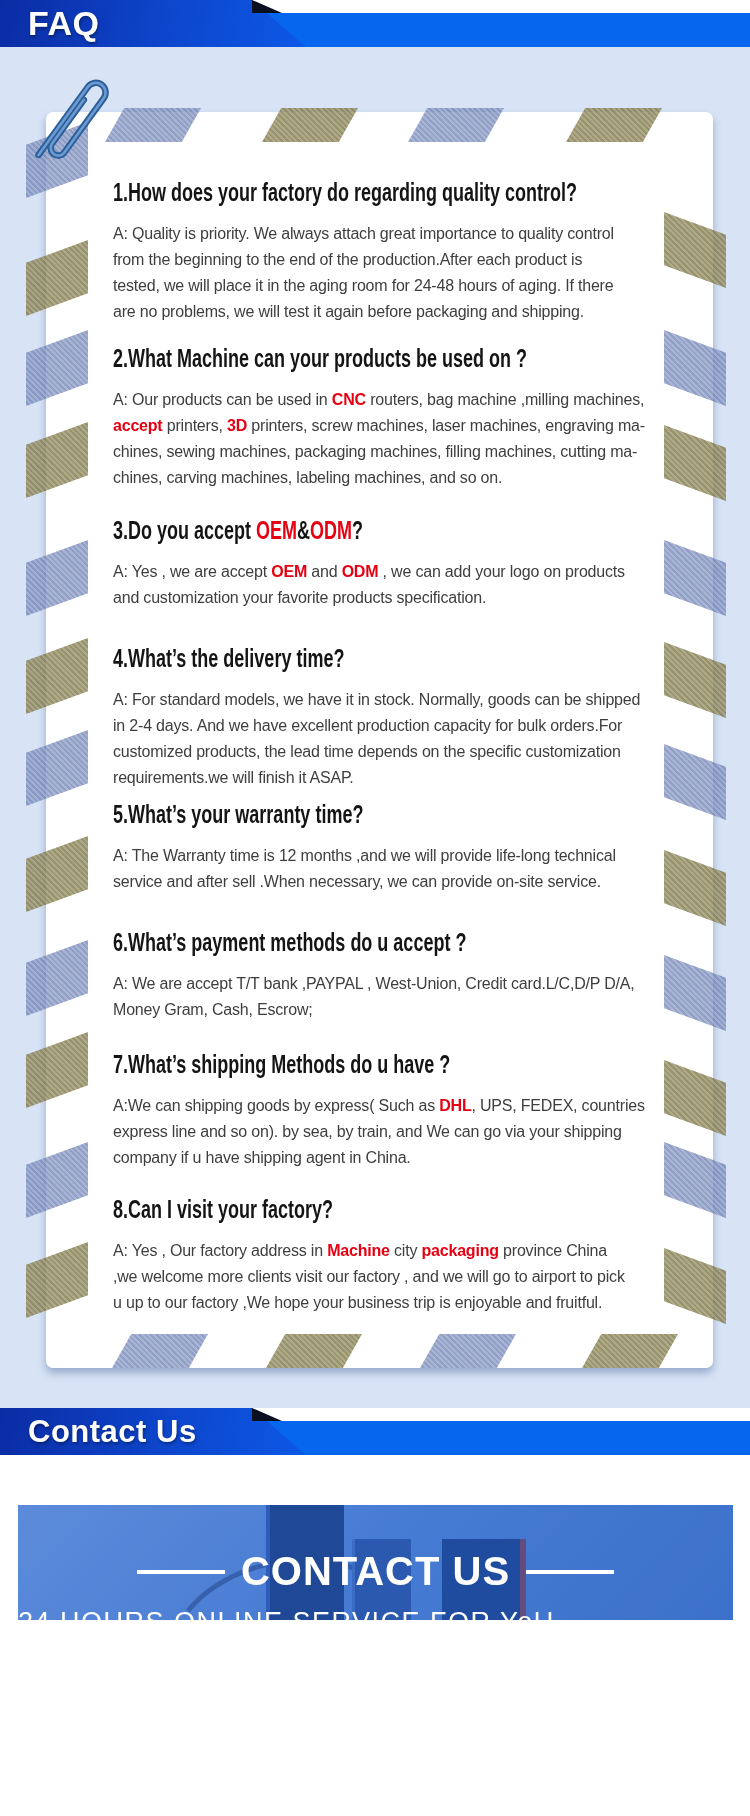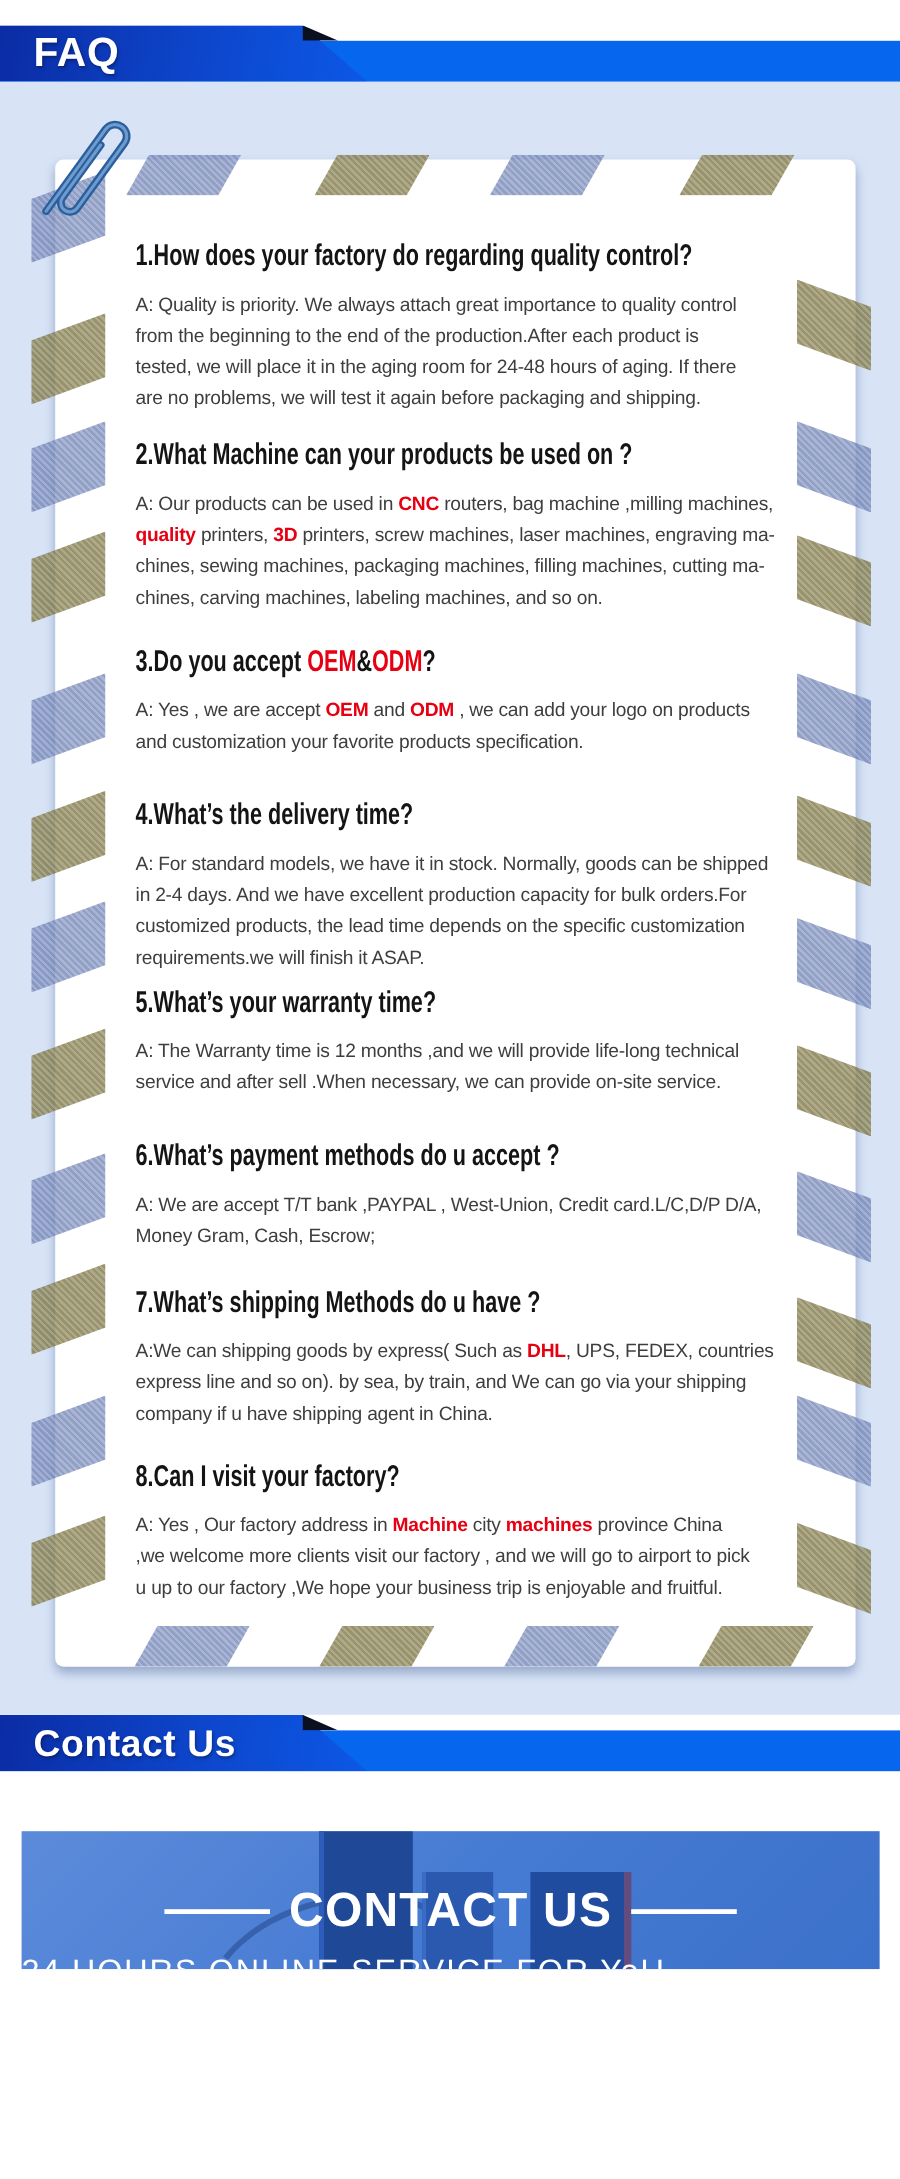--- a/index.html
+++ b/index.html
@@ -1,16 +1,16 @@
 <!DOCTYPE html>
 <html><head>
 <meta charset="utf-8">
 <style>
   html,body{margin:0;padding:0;background:#fff;font-family:"Liberation Sans",sans-serif;}
-  .page{position:relative;width:750px;height:1620px;background:#ffffff;overflow:hidden;margin-top:21px;}
+  .page{position:relative;width:750px;height:1620px;background:#ffffff;overflow:hidden;}
 
   
   .faq-bg{position:absolute;top:47px;left:0;width:750px;height:1361px;background:#d8e4f6;}
 
   
   .band{position:absolute;left:0;width:750px;height:34px;background:#0667ee;}
   .band.b-faq{top:13px;}
   .band.b-contact{top:1421px;}
   .ribbon{position:absolute;left:0;width:306px;height:47px;box-sizing:border-box;
           clip-path:polygon(0 0,252px 0,306px 100%,0 100%);
@@ -126,21 +126,21 @@
     <path d="M14 92 V14 a9 9 0 0 1 18 0 v62 a7 7 0 0 1 -14 0 V26" fill="none" stroke="#2b5f9b" stroke-width="6" stroke-linecap="round"></path>
     <path d="M14 92 V14 a9 9 0 0 1 18 0 v62 a7 7 0 0 1 -14 0 V26" fill="none" stroke="#6d9bd0" stroke-width="2.4" stroke-linecap="round"></path>
   </svg>
 
   <section class="faq-item" style="top:177px;">
     <h3 class="q">1.How does your factory do regarding quality control?</h3>
     <p class="a">A: Quality is priority. We always attach great importance to quality control<br>from the beginning to the end of the production.After each product is<br>tested, we will place it in the aging room for 24-48 hours of aging. If there<br>are no problems, we will test it again before packaging and shipping.</p>
   </section>
   <section class="faq-item" style="top:343px;">
     <h3 class="q">2.What Machine can your products be used on ?</h3>
-    <p class="a">A: Our products can be used in <span class="rd">CNC</span> routers, bag machine ,milling machines,<br><span class="rd">quality</span> printers, <span class="rd">3D</span> printers, screw machines, laser machines, engraving ma-<br>chines, sewing machines, packaging machines, filling machines, cutting ma-<br>chines, carving machines, labeling machines, and so on.</p>
+    <p class="a">A: Our products can be used in <span class="rd">CNC</span> routers, bag machine ,milling machines,<br><span class="rd">accept</span> printers, <span class="rd">3D</span> printers, screw machines, laser machines, engraving ma-<br>chines, sewing machines, packaging machines, filling machines, cutting ma-<br>chines, carving machines, labeling machines, and so on.</p>
   </section>
   <section class="faq-item" style="top:515px;">
     <h3 class="q">3.Do you accept <span class="rd">OEM</span>&amp;<span class="rd">ODM</span>?</h3>
     <p class="a">A: Yes , we are accept <span class="rd">OEM</span> and <span class="rd">ODM</span> , we can add your logo on products<br>and customization your favorite products specification.</p>
   </section>
   <section class="faq-item" style="top:643px;">
     <h3 class="q">4.What’s the delivery time?</h3>
     <p class="a">A: For standard models, we have it in stock. Normally, goods can be shipped<br>in 2-4 days. And we have excellent production capacity for bulk orders.For<br>customized products, the lead time depends on the specific customization<br>requirements.we will finish it ASAP.</p>
   </section>
   <section class="faq-item" style="top:799px;">
@@ -150,21 +150,21 @@
   <section class="faq-item" style="top:927px;">
     <h3 class="q">6.What’s payment methods do u accept ?</h3>
     <p class="a">A: We are accept T/T bank ,PAYPAL , West-Union, Credit card.L/C,D/P D/A,<br>Money Gram, Cash, Escrow;</p>
   </section>
   <section class="faq-item" style="top:1049px;">
     <h3 class="q">7.What’s shipping Methods do u have ?</h3>
     <p class="a">A:We can shipping goods by express( Such as <span class="rd">DHL</span>, UPS, FEDEX, countries<br>express line and so on). by sea, by train, and We can go via your shipping<br>company if u have shipping agent in China.</p>
   </section>
   <section class="faq-item" style="top:1194px;">
     <h3 class="q">8.Can I visit your factory?</h3>
-    <p class="a">A: Yes , Our factory address in <span class="rd">Machine</span> city <span class="rd">machines</span> province China<br>,we welcome more clients visit our factory , and we will go to airport to pick<br>u up to our factory ,We hope your business trip is enjoyable and fruitful.</p>
+    <p class="a">A: Yes , Our factory address in <span class="rd">Machine</span> city <span class="rd">packaging</span> province China<br>,we welcome more clients visit our factory , and we will go to airport to pick<br>u up to our factory ,We hope your business trip is enjoyable and fruitful.</p>
   </section>
 
   <div class="band b-contact"></div>
   <div class="ribbon r-contact">
     <span class="bt">Contact Us</span>
   </div>
   <div class="fold f-contact"></div>
 
   <div class="contact-img">
     <div class="shape cable"></div>

